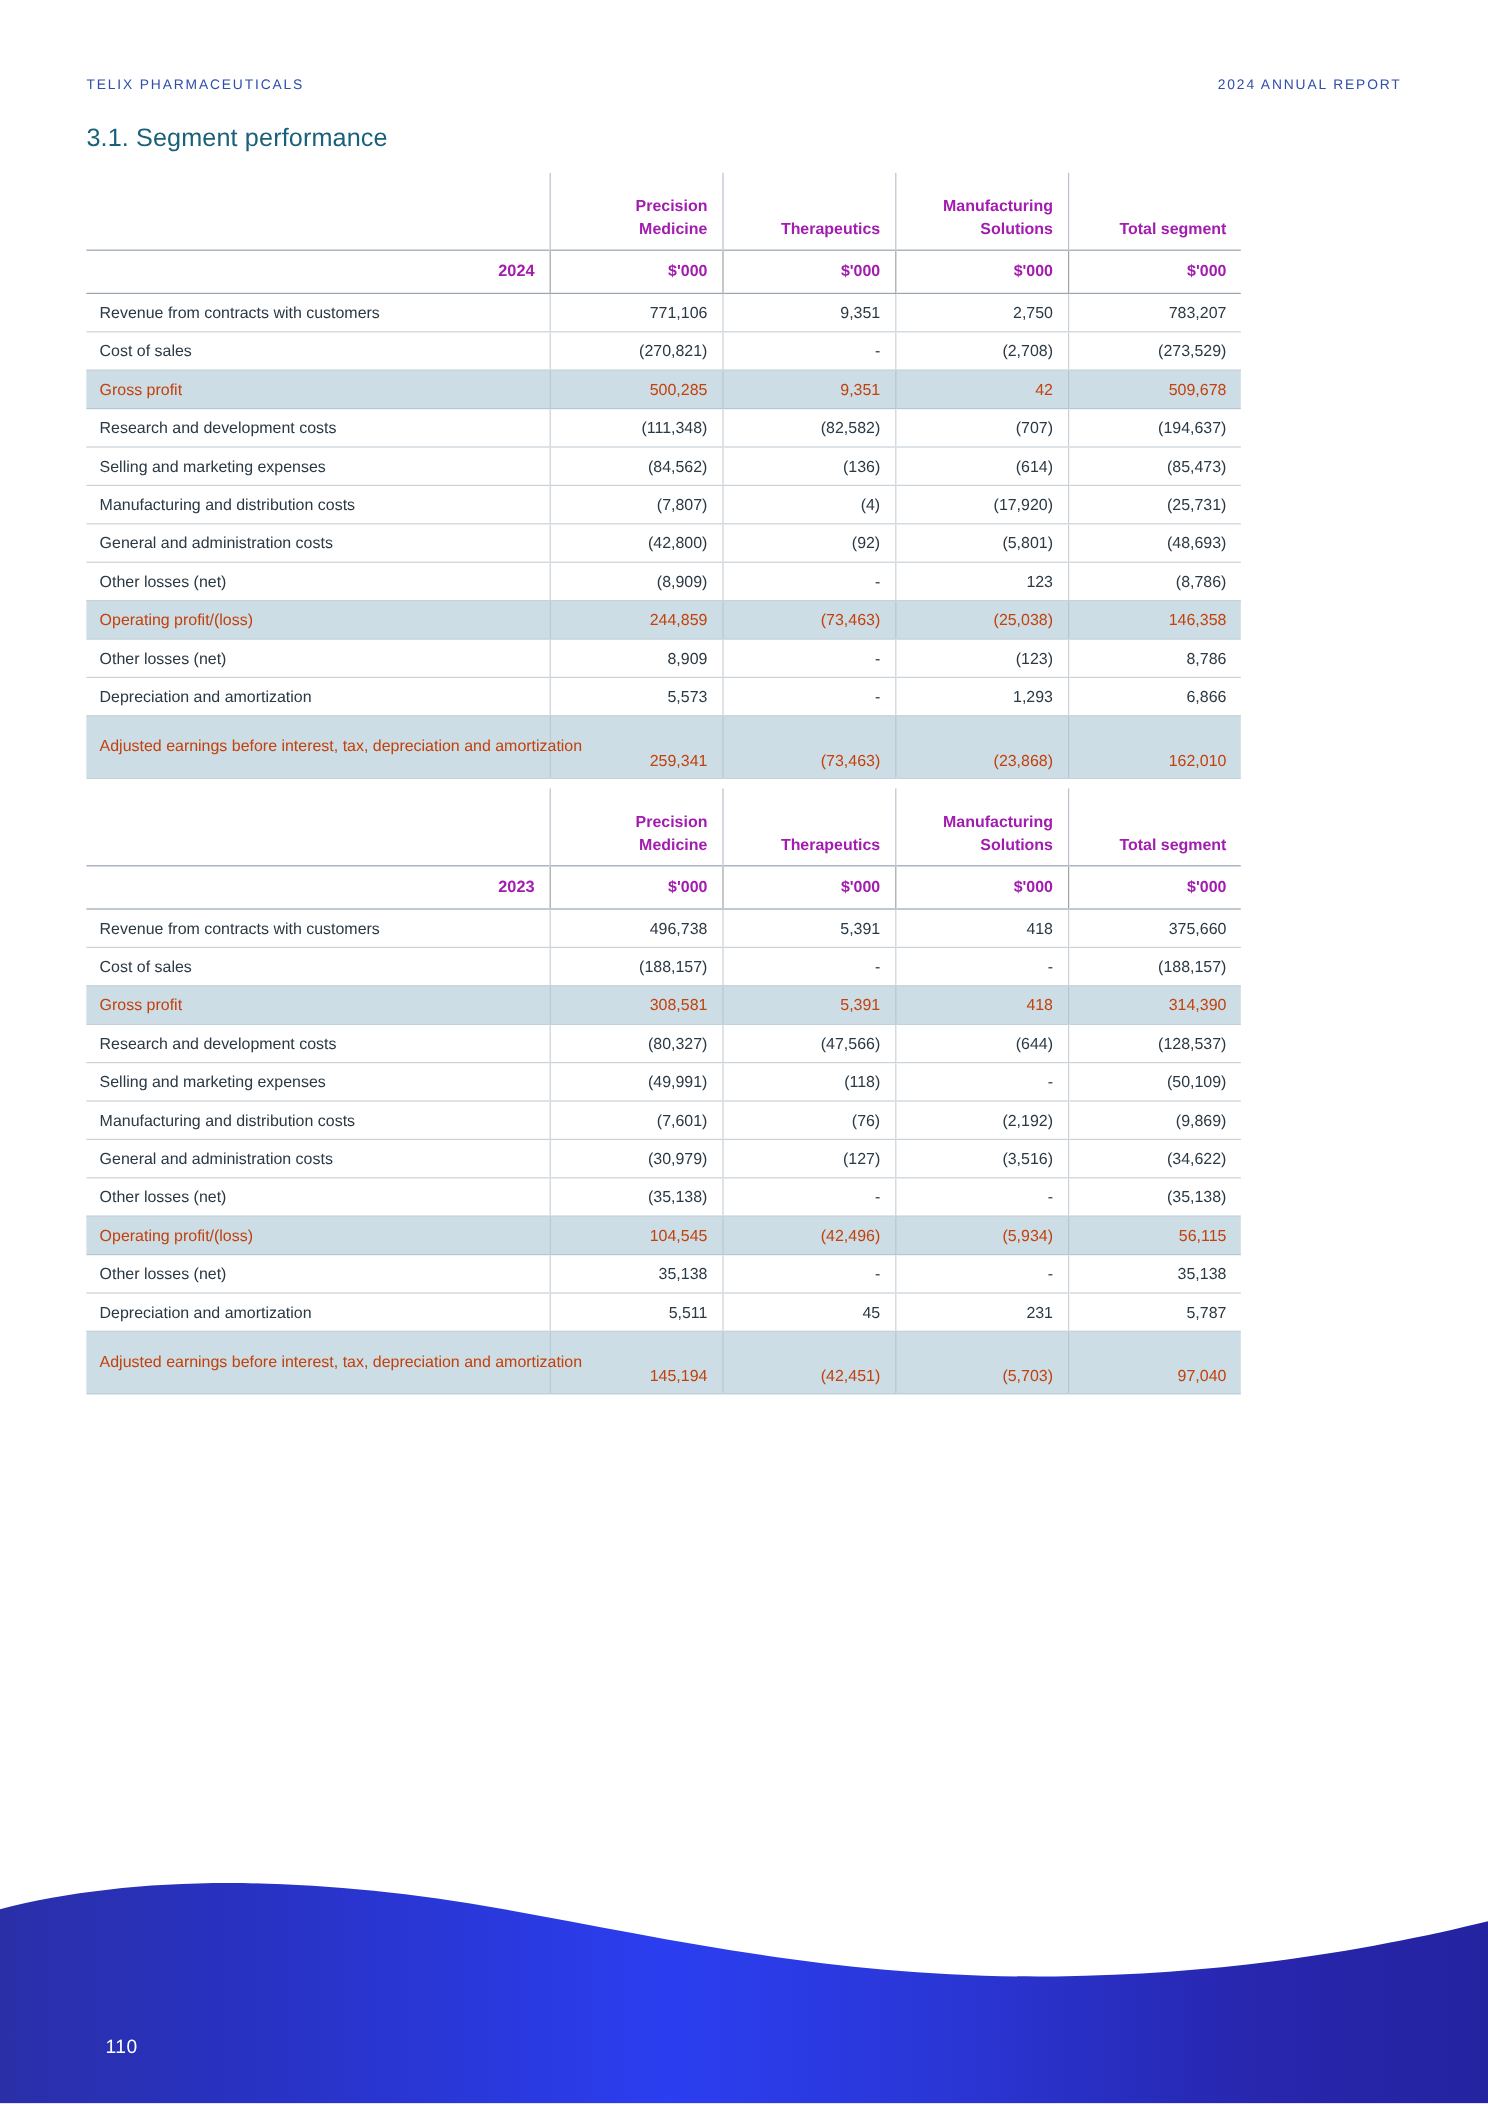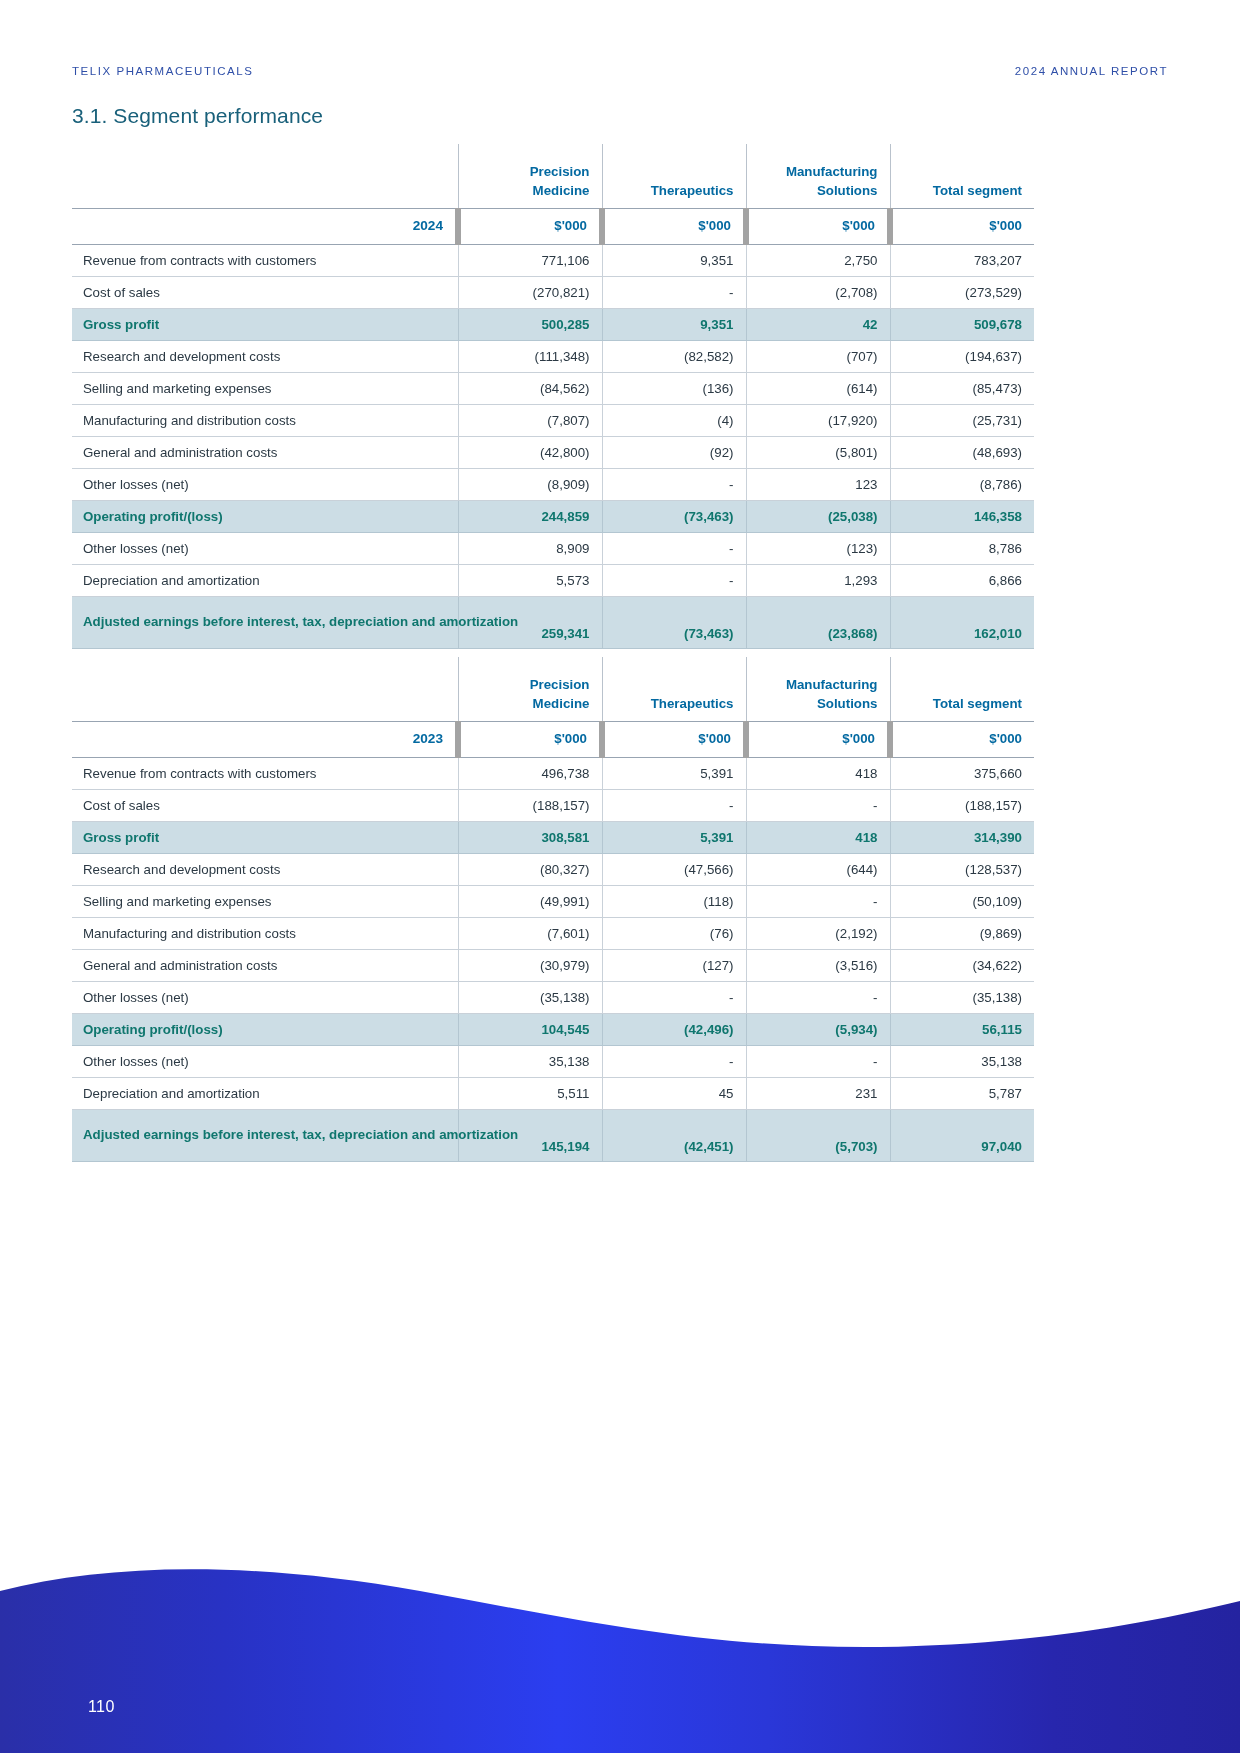--- a/index.html
+++ b/index.html
@@ -62,21 +62,21 @@
   .seg-table col.c-label { width: 386px; }
   .seg-table col.c-num   { width: 144px; }
 
   .seg-table th, .seg-table td {
     padding: 0;
     vertical-align: middle;
   }
 
   
   .seg-table thead th {
-    color: #0369a1;
+    color: #a21caf;
     font-weight: bold;
     font-size: 13.3px;
     line-height: 1.42;
     text-align: right;
     padding: 7px 12px 7px 10px;
     vertical-align: bottom;
   }
   .seg-table thead th.lbl {
     text-align: left;
     border-bottom: none;
@@ -85,21 +85,21 @@
     border-left: 1px solid #b9c2cc;
     height: 64px;
   }
   .seg-table thead tr.r-units th {
     border-top: 1px solid #98a4b2;
     border-bottom: 1px solid #98a4b2;
     height: 36px;
     vertical-align: middle;
   }
   .seg-table thead tr.r-units th.num {
-    border-left: 6px solid #a3a3a3;
+    border-left: 1px solid #a3a3a3;
   }
   .seg-table thead tr.r-units th.lbl {
     text-align: right;
     font-size: 13.6px;
   }
 
   
   .seg-table tbody td {
     height: 32px;
     border-bottom: 1px solid #c9d1d9;
@@ -113,22 +113,22 @@
     text-align: left;
     padding-left: 11px;
   }
   .seg-table tbody td.num {
     border-left: 1px solid #c9d1d9;
   }
 
   
   .seg-table tbody tr.hl td {
     background: #ccdde5;
-    color: #0f766e;
-    font-weight: bold;
+    color: #c2410c;
+    font-weight: normal;
     border-bottom: 1px solid #b3c6d1;
     border-top: 1px solid #b3c6d1;
   }
   .seg-table tbody tr.hl td.num {
     border-left: 1px solid #b3c6d1;
   }
   
   .seg-table tbody tr.hl.tall td {
     height: 52px;
   }

